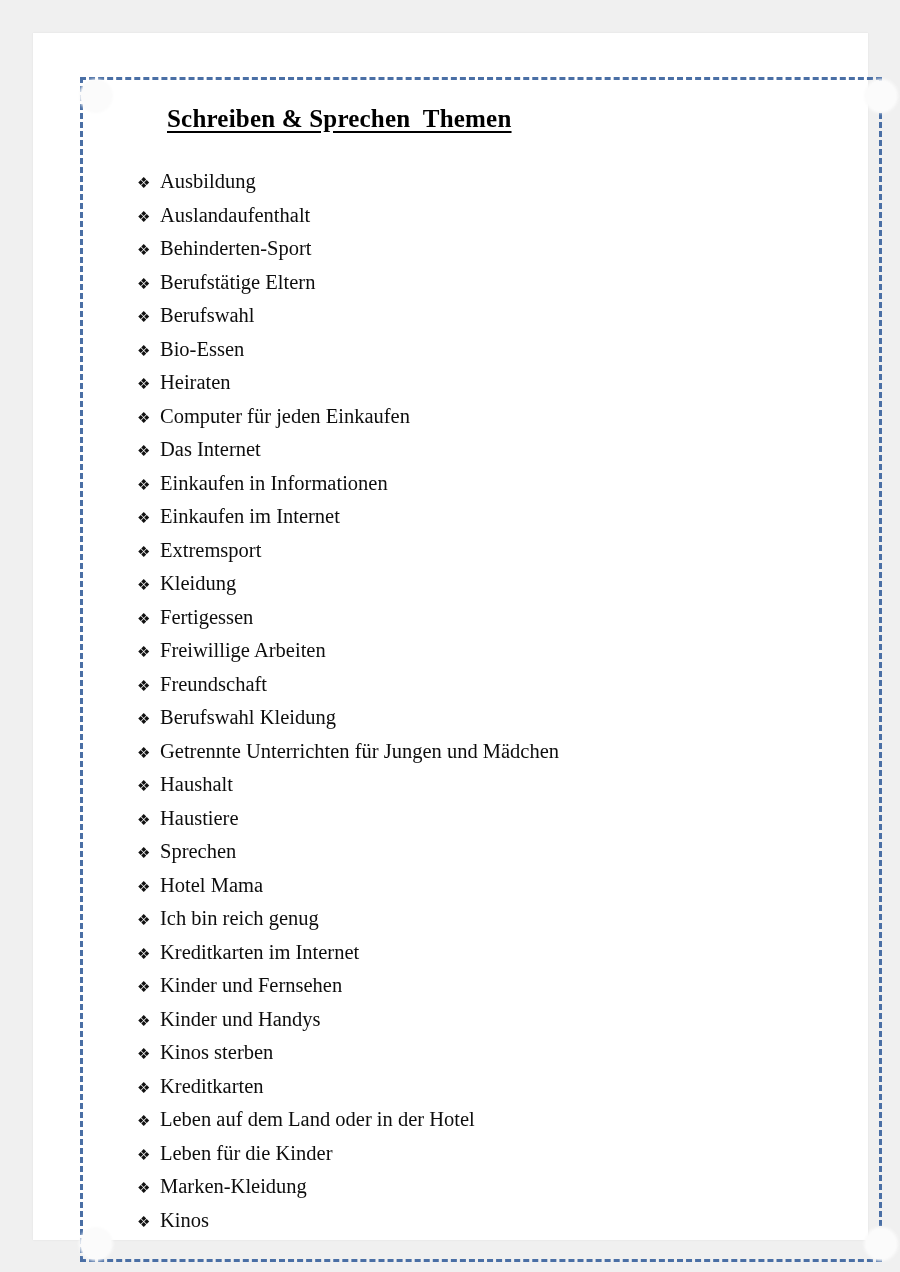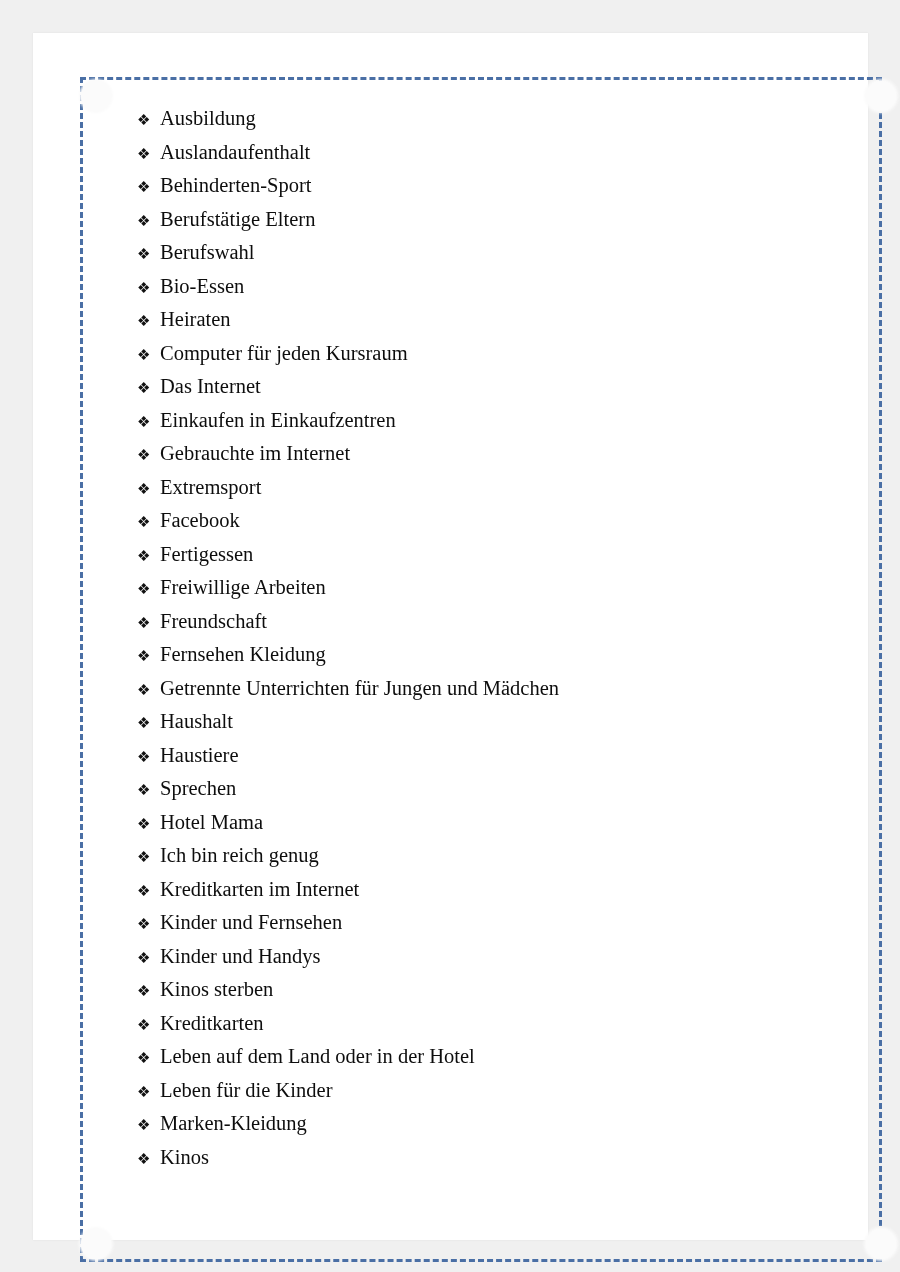--- a/index.html
+++ b/index.html
@@ -111,39 +111,40 @@
 
   <div id="dashed-frame"></div>
 
   <div class="corner-notch tl"></div>
   <div class="corner-notch tr"></div>
   <div class="corner-notch bl"></div>
   <div class="corner-notch br"></div>
 
   <div id="doc-content">
 
+    <h1 id="doc-title">Schreiben &amp; Sprechen  Themen</h1>
 
     <ul id="topics-list">
         <li class="topic-item"><span class="topic-bullet">❖</span><span class="topic-label">Ausbildung</span></li>
         <li class="topic-item"><span class="topic-bullet">❖</span><span class="topic-label">Auslandaufenthalt</span></li>
         <li class="topic-item"><span class="topic-bullet">❖</span><span class="topic-label">Behinderten-Sport</span></li>
         <li class="topic-item"><span class="topic-bullet">❖</span><span class="topic-label">Berufstätige Eltern</span></li>
         <li class="topic-item"><span class="topic-bullet">❖</span><span class="topic-label">Berufswahl</span></li>
         <li class="topic-item"><span class="topic-bullet">❖</span><span class="topic-label">Bio-Essen</span></li>
         <li class="topic-item"><span class="topic-bullet">❖</span><span class="topic-label">Heiraten</span></li>
-        <li class="topic-item"><span class="topic-bullet">❖</span><span class="topic-label">Computer für jeden Kursraum</span></li>
+        <li class="topic-item"><span class="topic-bullet">❖</span><span class="topic-label">Computer für jeden Einkaufen</span></li>
         <li class="topic-item"><span class="topic-bullet">❖</span><span class="topic-label">Das Internet</span></li>
-        <li class="topic-item"><span class="topic-bullet">❖</span><span class="topic-label">Einkaufen in Einkaufzentren</span></li>
-        <li class="topic-item"><span class="topic-bullet">❖</span><span class="topic-label">Gebrauchte im Internet</span></li>
+        <li class="topic-item"><span class="topic-bullet">❖</span><span class="topic-label">Einkaufen in Informationen</span></li>
+        <li class="topic-item"><span class="topic-bullet">❖</span><span class="topic-label">Einkaufen im Internet</span></li>
         <li class="topic-item"><span class="topic-bullet">❖</span><span class="topic-label">Extremsport</span></li>
-        <li class="topic-item"><span class="topic-bullet">❖</span><span class="topic-label">Facebook</span></li>
+        <li class="topic-item"><span class="topic-bullet">❖</span><span class="topic-label">Kleidung</span></li>
         <li class="topic-item"><span class="topic-bullet">❖</span><span class="topic-label">Fertigessen</span></li>
         <li class="topic-item"><span class="topic-bullet">❖</span><span class="topic-label">Freiwillige Arbeiten</span></li>
         <li class="topic-item"><span class="topic-bullet">❖</span><span class="topic-label">Freundschaft</span></li>
-        <li class="topic-item"><span class="topic-bullet">❖</span><span class="topic-label">Fernsehen Kleidung</span></li>
+        <li class="topic-item"><span class="topic-bullet">❖</span><span class="topic-label">Berufswahl Kleidung</span></li>
         <li class="topic-item"><span class="topic-bullet">❖</span><span class="topic-label">Getrennte Unterrichten für Jungen und Mädchen</span></li>
         <li class="topic-item"><span class="topic-bullet">❖</span><span class="topic-label">Haushalt</span></li>
         <li class="topic-item"><span class="topic-bullet">❖</span><span class="topic-label">Haustiere</span></li>
         <li class="topic-item"><span class="topic-bullet">❖</span><span class="topic-label">Sprechen</span></li>
         <li class="topic-item"><span class="topic-bullet">❖</span><span class="topic-label">Hotel Mama</span></li>
         <li class="topic-item"><span class="topic-bullet">❖</span><span class="topic-label">Ich bin reich genug</span></li>
         <li class="topic-item"><span class="topic-bullet">❖</span><span class="topic-label">Kreditkarten im Internet</span></li>
         <li class="topic-item"><span class="topic-bullet">❖</span><span class="topic-label">Kinder und Fernsehen</span></li>
         <li class="topic-item"><span class="topic-bullet">❖</span><span class="topic-label">Kinder und Handys</span></li>
         <li class="topic-item"><span class="topic-bullet">❖</span><span class="topic-label">Kinos sterben</span></li>

